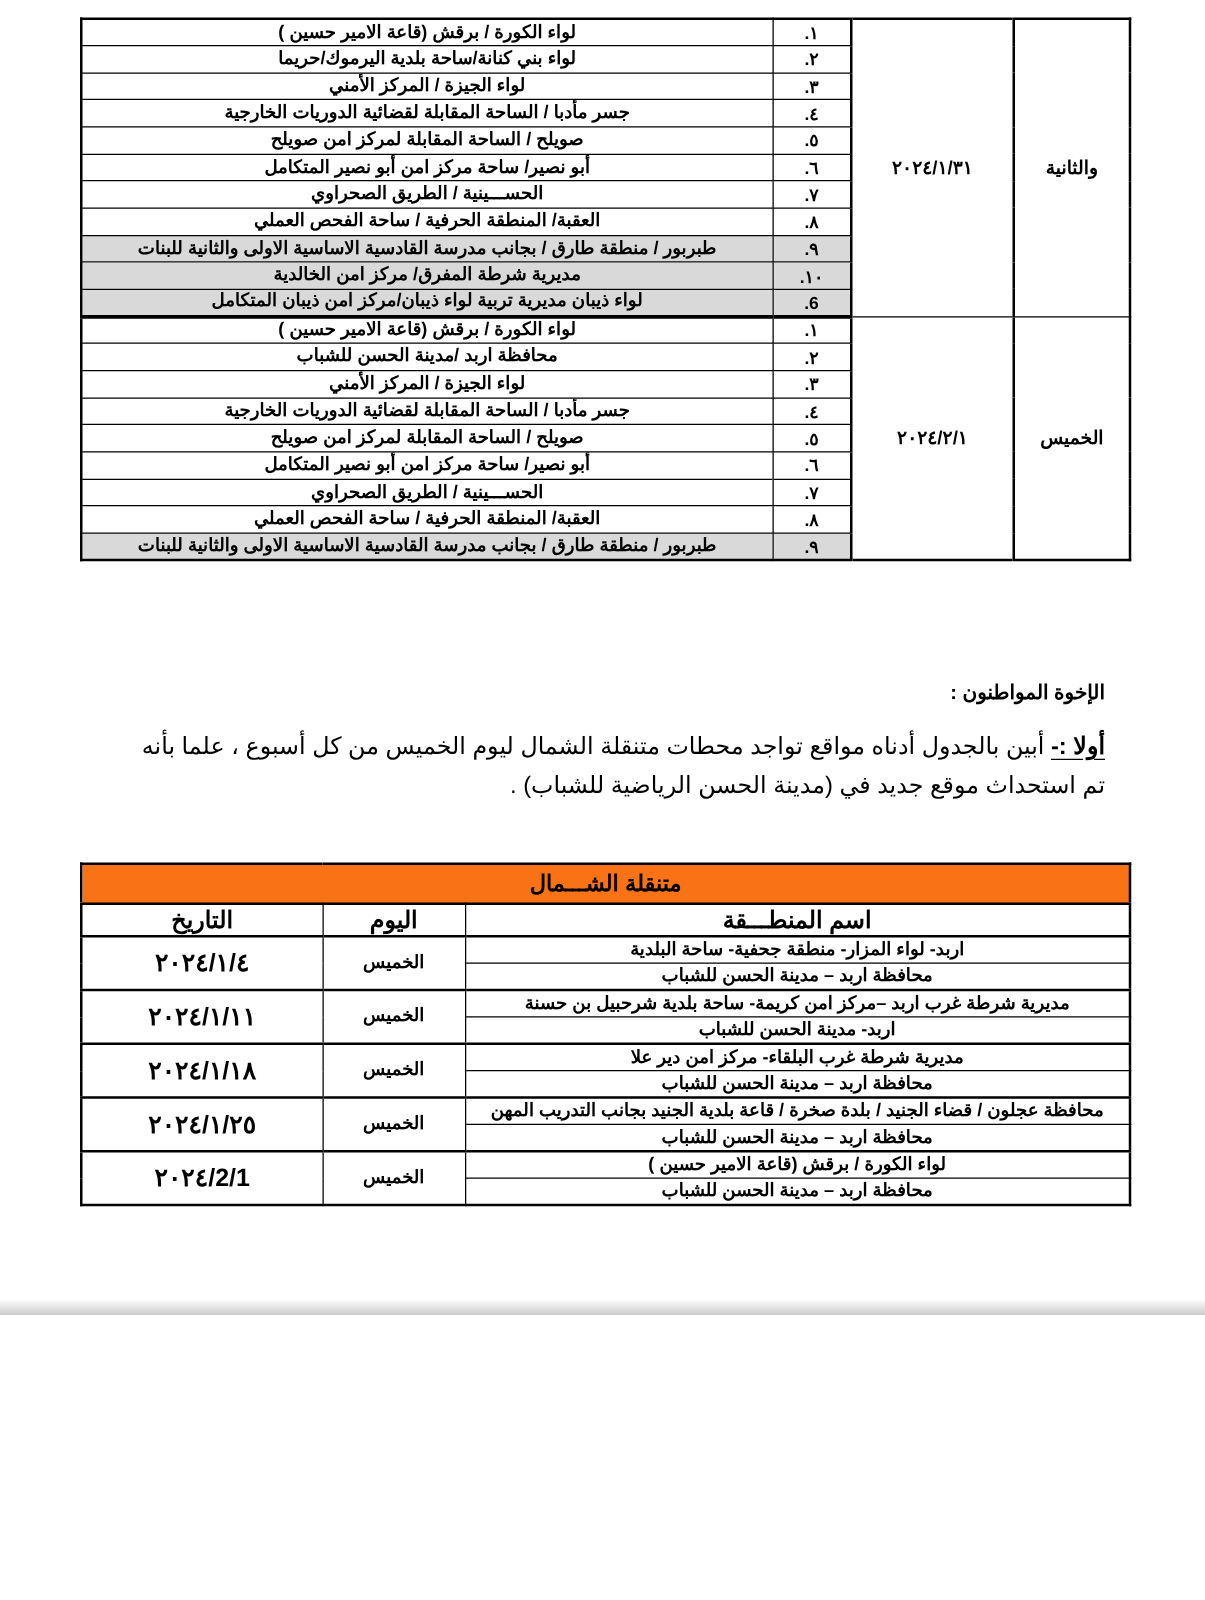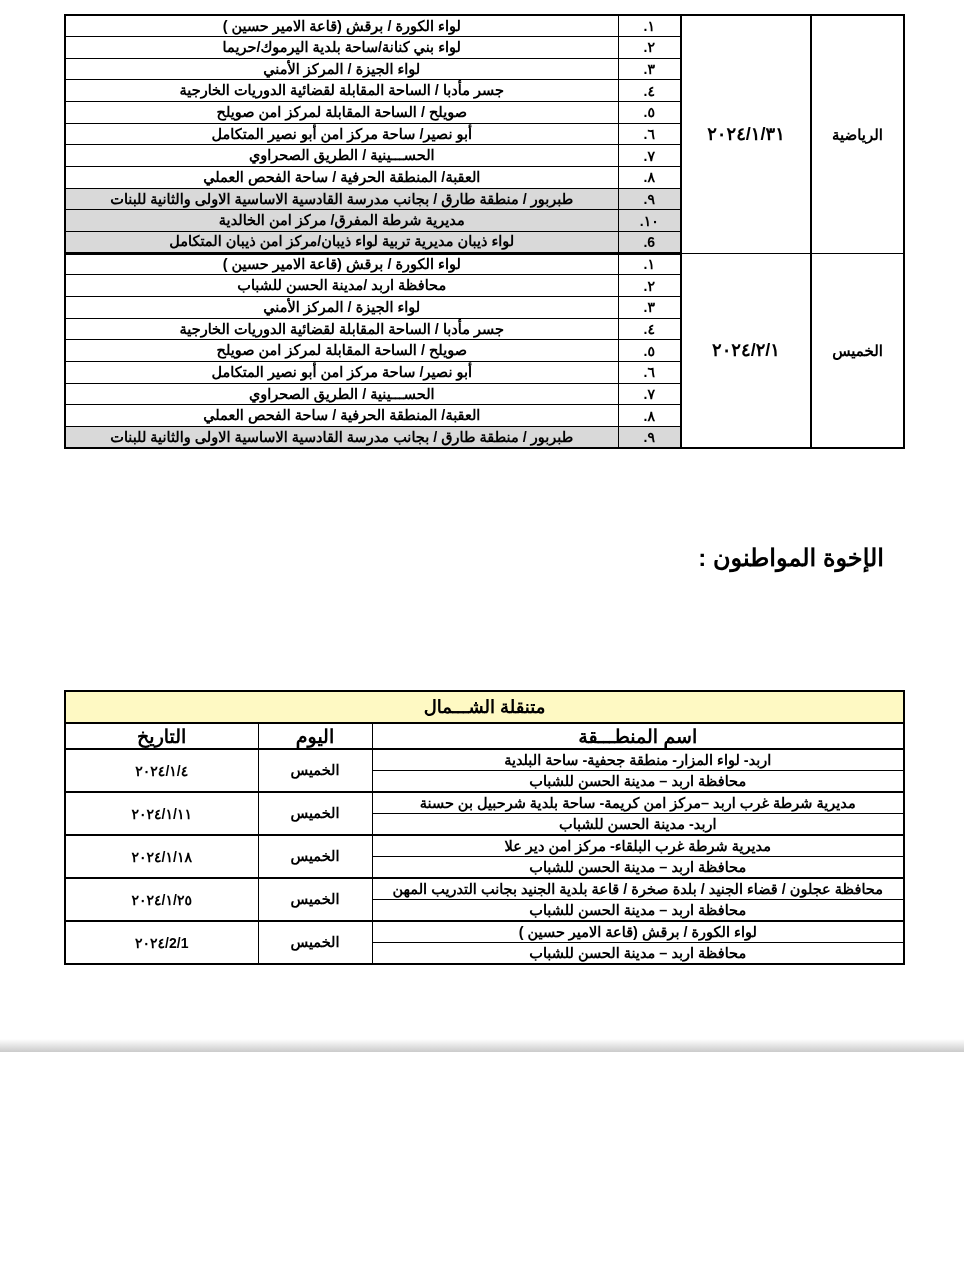--- a/index.html
+++ b/index.html
@@ -17,32 +17,32 @@
     border:2.6px solid #000;
   }
   table.sched td {
     border:1px solid #000;
     font-weight:bold; font-size:14.5px; color:#000;
     text-align:center; vertical-align:middle;
     padding:0 3px; white-space:nowrap; overflow:hidden; line-height:1;
   }
   table.sched td.cell-loc { }
   table.sched td.cell-num { border-right:2.6px solid #000; font-size:14px; }
-  table.sched td.col-date { border-right:2.6px solid #000; font-size:18px; letter-spacing:1.5px; }
+  table.sched td.col-date { border-right:2.6px solid #000; font-size:15px; letter-spacing:1.5px; }
   table.sched td.col-day  { font-size:15px; }
   table.sched tr.shaded td.cell-loc,
   table.sched tr.shaded td.cell-num { background:#d9d9d9; }
   table.sched tr.sect-end td { border-bottom:3px solid #000; }
   table.sched tr.dotted td.cell-loc,
   table.sched tr.dotted td.cell-num { border-bottom:1.4px dashed #8a8a8a; }
 
   
   .notice-heading {
     position:absolute; top:544px; right:80px;
-    direction:rtl; font-size:24px; font-weight:bold; color:#000;
+    direction:rtl; font-size:16px; font-weight:bold; color:#000;
     letter-spacing:.3px;
   }
   .notice-par {
     position:absolute; top:582px; right:80px; left:70px;
     direction:rtl; text-align:right;
     font-size:19px; line-height:31px; color:#000;
   }
   .notice-par .first-label {
     font-weight:bold; text-decoration:underline;
     text-underline-offset:4px;
@@ -53,32 +53,32 @@
     position:absolute; left:64px; top:690px; width:839px;
     border-collapse:collapse; table-layout:fixed;
     border:2.6px solid #000;
   }
   table.north th, table.north td {
     border:1.6px solid #000; color:#000;
     text-align:center; vertical-align:middle;
     padding:0 4px; white-space:nowrap; overflow:hidden; line-height:1;
   }
   table.north tr.title-row th {
-    height:32px; background:#fef9c3;
+    height:32px; background:#f97316;
     font-size:18px; font-weight:bold;
     border-bottom:2.6px solid #000;
   }
   table.north tr.head-row th {
     height:26px; font-size:19px; font-weight:bold;
     border-bottom:2.2px solid #000;
   }
   table.north td { height:21.5px; font-weight:bold; font-size:14.5px; }
   table.north td.n-area { border-top-width:1px; border-bottom-width:1px;margin-left:48px; }
   table.north tr.nrow-first td { border-top:2.4px solid #000; }
-  table.north td.n-date { letter-spacing:1.2px; font-size:14px; }
+  table.north td.n-date { letter-spacing:1.2px; font-size:20px; }
 
   .rtl { direction:rtl; }
   .ltr { direction:ltr; unicode-bidi:embed; }
 
   
   .page-num {
     position:absolute; left:36px; top:1197px;
     font-size:22px; color:#bdbdbd; direction:ltr;
     letter-spacing:1px;
   }
@@ -97,21 +97,21 @@
       <col style="width:553px">
       <col style="width:63px">
       <col style="width:130px">
       <col style="width:93px">
     </colgroup>
     <tbody>
         <tr style="height: 21.65px;">
           <td class="cell-loc rtl">لواء الكورة / برقش (قاعة الامير حسين )</td>
           <td class="cell-num rtl">١.</td>
           <td class="col-date ltr" rowspan="11">٢٠٢٤/١/٣١</td>
-          <td class="col-day rtl" rowspan="11">الرياضية</td>
+          <td class="col-day rtl" rowspan="11">والثانية</td>
         </tr>
         <tr style="height: 21.65px;">
           <td class="cell-loc rtl">لواء بني كنانة/ساحة بلدية اليرموك/حريما</td>
           <td class="cell-num rtl">٢.</td>
         </tr>
         <tr style="height: 21.65px;">
           <td class="cell-loc rtl">لواء الجيزة / المركز الأمني</td>
           <td class="cell-num rtl">٣.</td>
         </tr>
         <tr style="height: 21.65px;">
@@ -181,20 +181,24 @@
           <td class="cell-num rtl">٨.</td>
         </tr>
         <tr class="shaded" style="height: 21.7px;">
           <td class="cell-loc rtl">طبربور / منطقة طارق / بجانب مدرسة القادسية الاساسية الاولى والثانية للبنات</td>
           <td class="cell-num rtl">٩.</td>
         </tr>
       </tbody>
   </table>
 
   <div class="notice-heading">الإخوة المواطنون :</div>
+  <div class="notice-par">
+    <div><span class="first-label">أولا :-</span><span> أبين بالجدول أدناه مواقع تواجد محطات متنقلة الشمال ليوم الخميس من كل أسبوع ، علما بأنه</span></div>
+    <div>تم استحداث موقع جديد في (مدينة الحسن الرياضية للشباب) .</div>
+  </div>
 
   <table class="north">
     <colgroup>
       <col style="width:193px">
       <col style="width:114px">
       <col style="width:532px">
     </colgroup>
     <tbody>
       <tr class="title-row">
         <th colspan="3" class="rtl">متنقلة الشـــمال</th>

